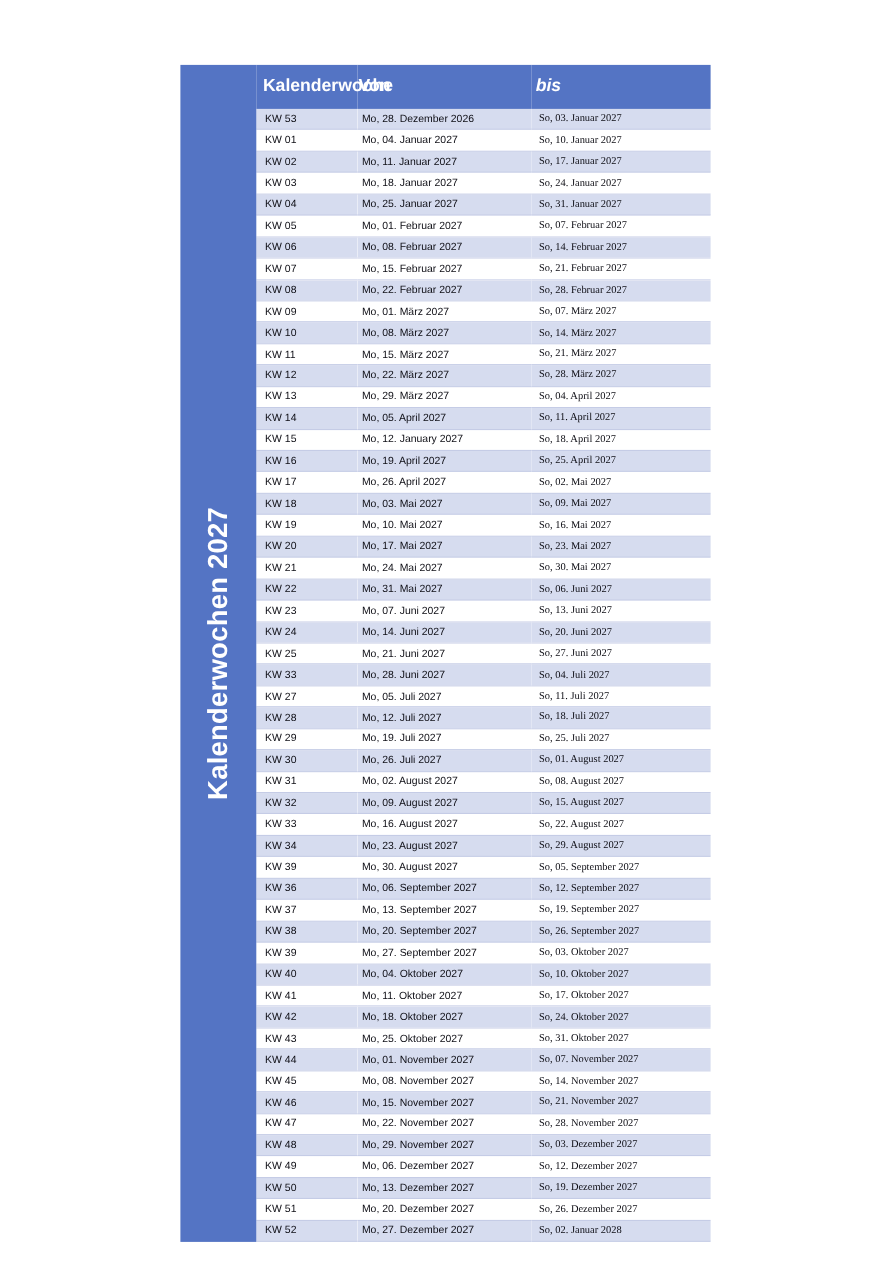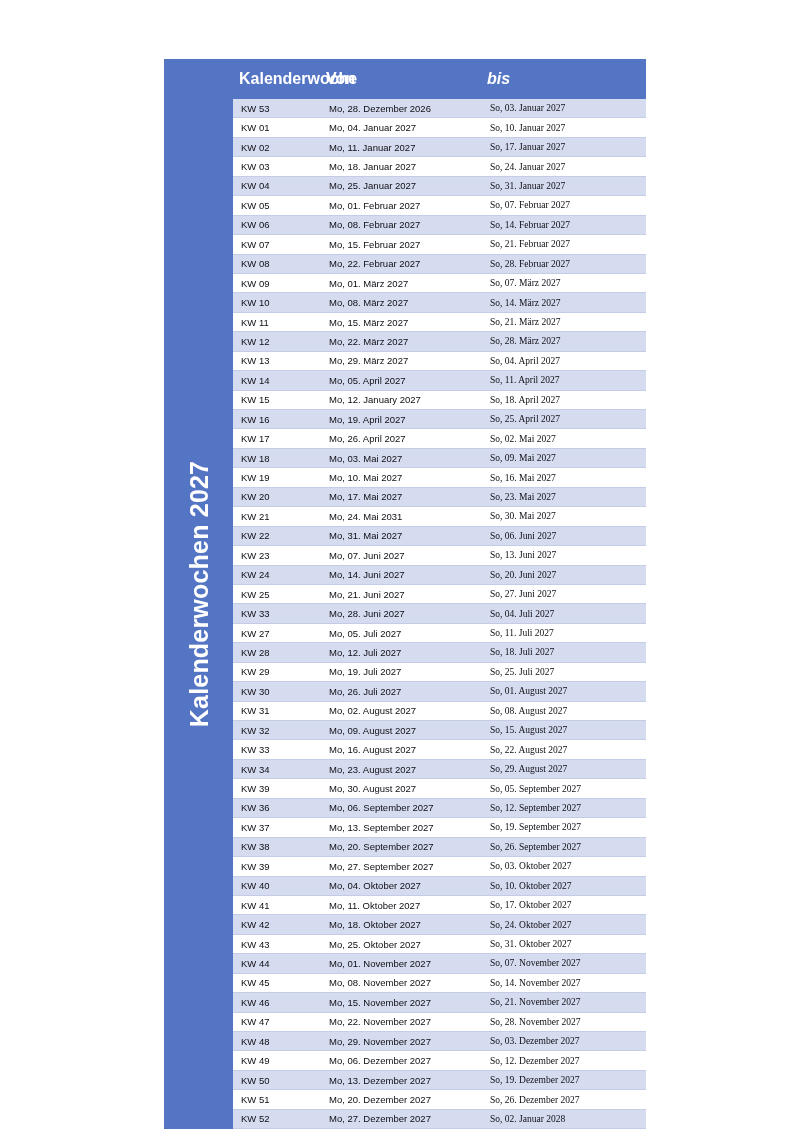--- a/index.html
+++ b/index.html
@@ -232,21 +232,21 @@
               <td class="td-von">Mo, 10. Mai 2027</td>
               <td class="td-bis">So, 16. Mai 2027</td>
             </tr>
             <tr class="shaded">
               <td class="td-kw">KW 20</td>
               <td class="td-von">Mo, 17. Mai 2027</td>
               <td class="td-bis">So, 23. Mai 2027</td>
             </tr>
             <tr class="plain">
               <td class="td-kw">KW 21</td>
-              <td class="td-von">Mo, 24. Mai 2031</td>
+              <td class="td-von">Mo, 24. Mai 2027</td>
               <td class="td-bis">So, 30. Mai 2027</td>
             </tr>
             <tr class="shaded">
               <td class="td-kw">KW 22</td>
               <td class="td-von">Mo, 31. Mai 2027</td>
               <td class="td-bis">So, 06. Juni 2027</td>
             </tr>
             <tr class="plain">
               <td class="td-kw">KW 23</td>
               <td class="td-von">Mo, 07. Juni 2027</td>

